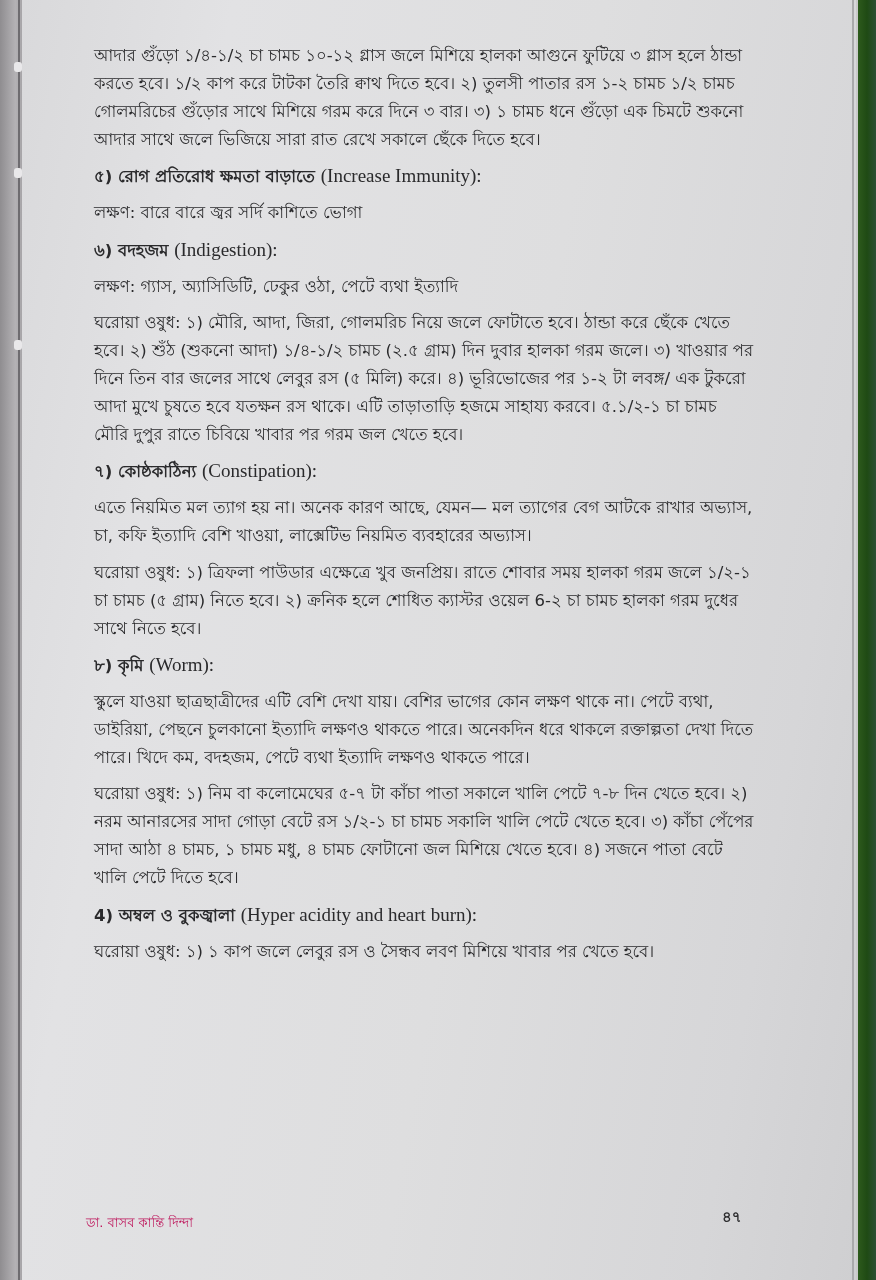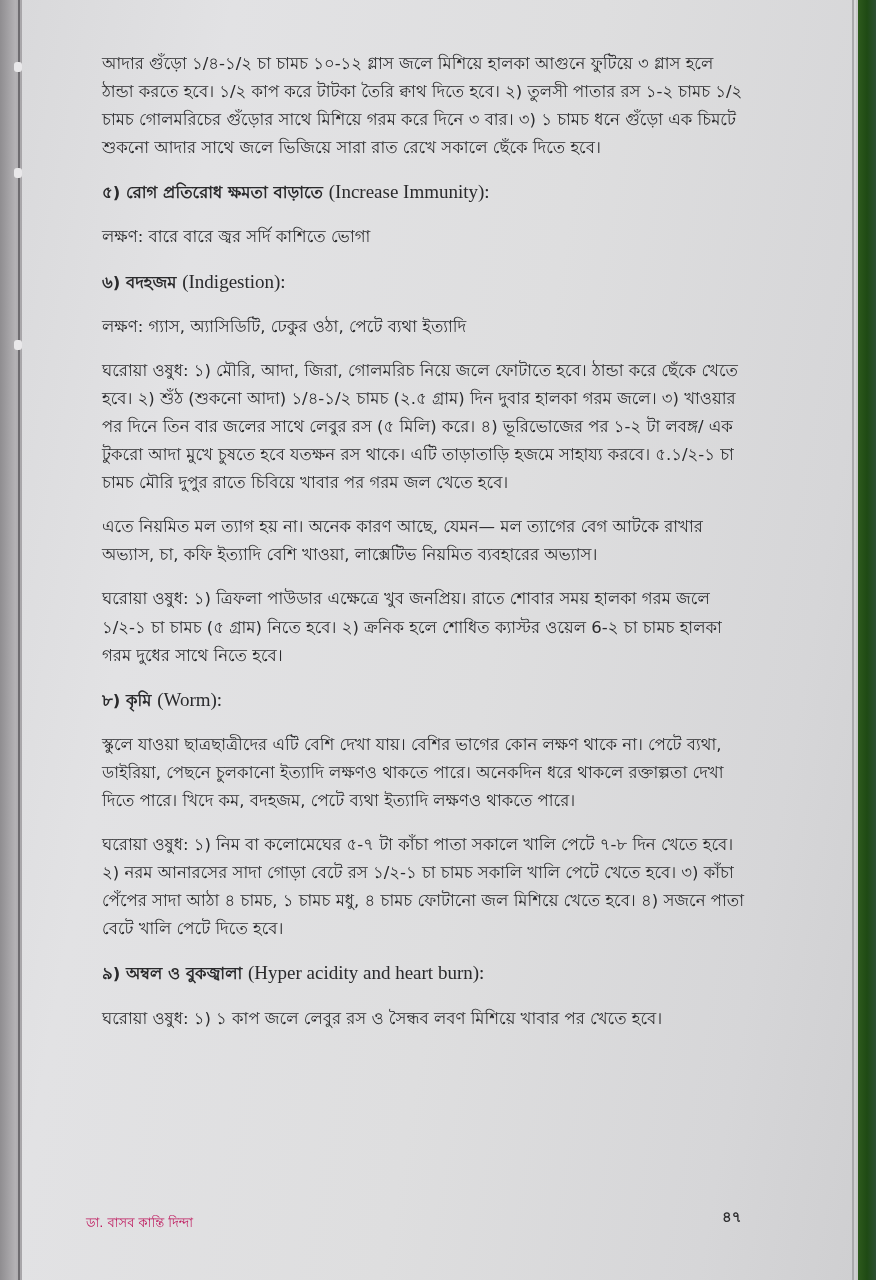--- a/index.html
+++ b/index.html
@@ -32,21 +32,21 @@
   .cover-edge {
     position: absolute; left: 858px; top: 0; width: 18px; height: 1280px;
     background: linear-gradient(to right, #2d5a1c, #1f4a14 50%, #2c4f32);
   }
   .text {
     position: absolute; left: 86px; top: 34px; width: 676px;
     color: #2a2a2c;
     font-size: 16.5px;
     line-height: 28.1px;
   }
-  .text p { margin: 16px; }
+  .text p { margin: 8px; }
   .heading { font-weight: bold; }
   .heading .en { font-family: Liberation Serif, serif; font-weight: normal; font-size: 19px; }
   .footer-author {
     position: absolute; left: 86px; top: 1213px;
     font-size: 13px; color: #be185d;
   }
   .footer-page {
     position: absolute; left: 722px; top: 1205px;
     font-size: 15px; color: #2c2c2e; font-weight: bold;
   }
@@ -67,25 +67,26 @@
 <div class="text">
   <p>আদার গুঁড়ো ১/৪-১/২ চা চামচ ১০-১২ গ্লাস জলে মিশিয়ে হালকা আগুনে ফুটিয়ে ৩ গ্লাস হলে ঠান্ডা করতে হবে। ১/২ কাপ করে টাটকা তৈরি ক্বাথ দিতে হবে। ২) তুলসী পাতার রস ১-২ চামচ ১/২ চামচ গোলমরিচের গুঁড়োর সাথে মিশিয়ে গরম করে দিনে ৩ বার। ৩) ১ চামচ ধনে গুঁড়ো এক চিমটে শুকনো আদার সাথে জলে ভিজিয়ে সারা রাত রেখে সকালে ছেঁকে দিতে হবে।</p>
 
   <p class="heading"><span>৫) রোগ প্রতিরোধ ক্ষমতা বাড়াতে </span><span class="en">(Increase Immunity):</span></p>
   <p>লক্ষণ: বারে বারে জ্বর সর্দি কাশিতে ভোগা</p>
 
   <p class="heading"><span>৬) বদহজম </span><span class="en">(Indigestion):</span></p>
   <p>লক্ষণ: গ্যাস, অ্যাসিডিটি, ঢেকুর ওঠা, পেটে ব্যথা ইত্যাদি</p>
   <p>ঘরোয়া ওষুধ: ১) মৌরি, আদা, জিরা, গোলমরিচ নিয়ে জলে ফোটাতে হবে। ঠান্ডা করে ছেঁকে খেতে হবে। ২) শুঁঠ (শুকনো আদা) ১/৪-১/২ চামচ (২.৫ গ্রাম) দিন দুবার হালকা গরম জলে। ৩) খাওয়ার পর দিনে তিন বার জলের সাথে লেবুর রস (৫ মিলি) করে। ৪) ভূরিভোজের পর ১-২ টা লবঙ্গ/ এক টুকরো আদা মুখে চুষতে হবে যতক্ষন রস থাকে। এটি তাড়াতাড়ি হজমে সাহায্য করবে। ৫.১/২-১ চা চামচ মৌরি দুপুর রাতে চিবিয়ে খাবার পর গরম জল খেতে হবে।</p>
 
+  <p class="heading"><span>৭) কোষ্ঠকাঠিন্য </span><span class="en">(Constipation):</span></p>
   <p>এতে নিয়মিত মল ত্যাগ হয় না। অনেক কারণ আছে, যেমন— মল ত্যাগের বেগ আটকে রাখার অভ্যাস, চা, কফি ইত্যাদি বেশি খাওয়া, লাক্সেটিভ নিয়মিত ব্যবহারের অভ্যাস।</p>
   <p>ঘরোয়া ওষুধ: ১) ত্রিফলা পাউডার এক্ষেত্রে খুব জনপ্রিয়। রাতে শোবার সময় হালকা গরম জলে ১/২-১ চা চামচ (৫ গ্রাম) নিতে হবে। ২) ক্রনিক হলে শোধিত ক্যাস্টর ওয়েল 6-২ চা চামচ হালকা গরম দুধের সাথে নিতে হবে।</p>
 
   <p class="heading"><span>৮) কৃমি </span><span class="en">(Worm):</span></p>
   <p>স্কুলে যাওয়া ছাত্রছাত্রীদের এটি বেশি দেখা যায়। বেশির ভাগের কোন লক্ষণ থাকে না। পেটে ব্যথা, ডাইরিয়া, পেছনে চুলকানো ইত্যাদি লক্ষণও থাকতে পারে। অনেকদিন ধরে থাকলে রক্তাল্পতা দেখা দিতে পারে। খিদে কম, বদহজম, পেটে ব্যথা ইত্যাদি লক্ষণও থাকতে পারে।</p>
   <p>ঘরোয়া ওষুধ: ১) নিম বা কলোমেঘের ৫-৭ টা কাঁচা পাতা সকালে খালি পেটে ৭-৮ দিন খেতে হবে। ২) নরম আনারসের সাদা গোড়া বেটে রস ১/২-১ চা চামচ সকালি খালি পেটে খেতে হবে। ৩) কাঁচা পেঁপের সাদা আঠা ৪ চামচ, ১ চামচ মধু, ৪ চামচ ফোটানো জল মিশিয়ে খেতে হবে। ৪) সজনে পাতা বেটে খালি পেটে দিতে হবে।</p>
 
-  <p class="heading"><span>৯) অম্বল ও বুকজ্বালা </span><span class="en">(Hyper acidity and heart burn):</span></p>
+  <p class="heading"><span>4) অম্বল ও বুকজ্বালা </span><span class="en">(Hyper acidity and heart burn):</span></p>
   <p>ঘরোয়া ওষুধ: ১) ১ কাপ জলে লেবুর রস ও সৈন্ধব লবণ মিশিয়ে খাবার পর খেতে হবে।</p>
 </div>
 
 <div class="footer-author">ডা. বাসব কান্তি দিন্দা</div>
 <div class="footer-page">৪৭</div>
 
 </body></html>

